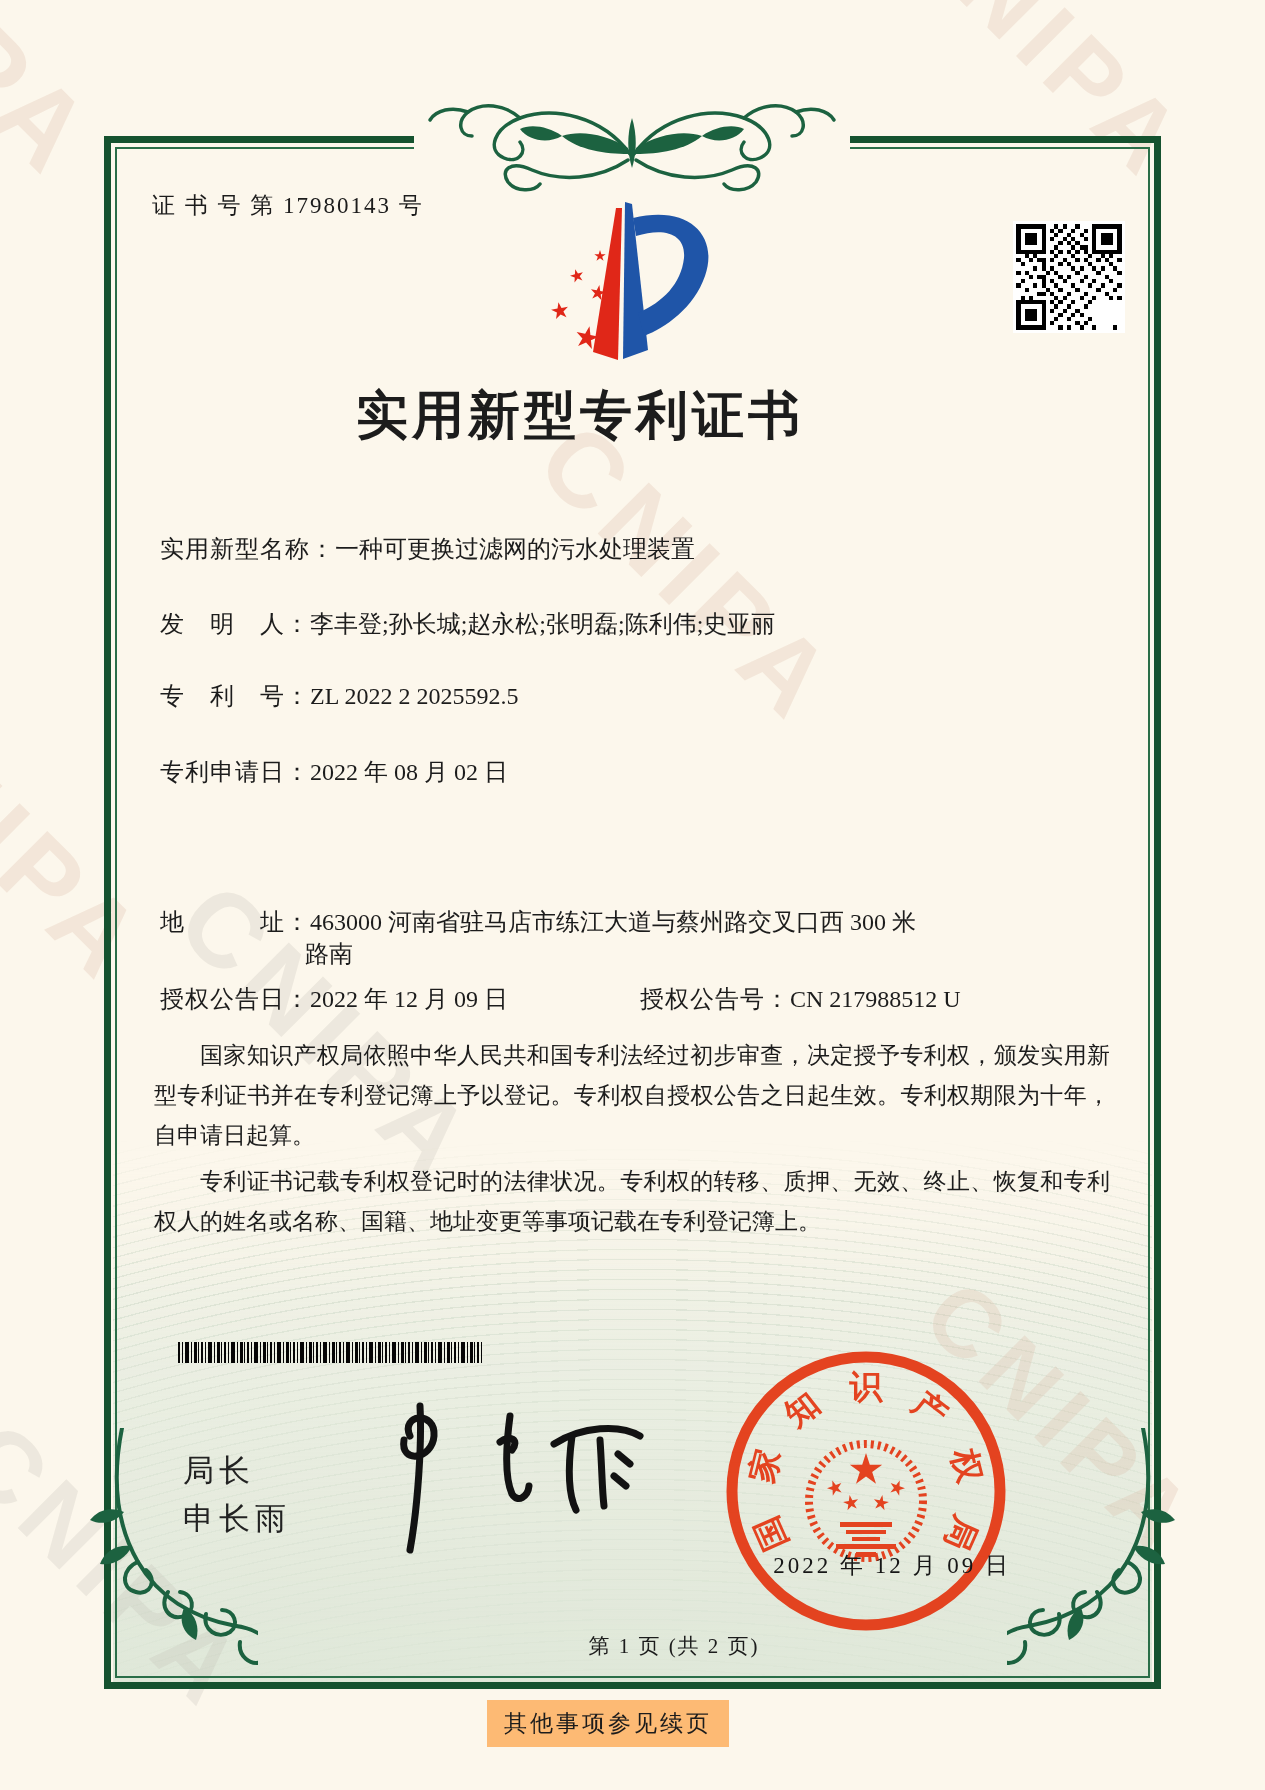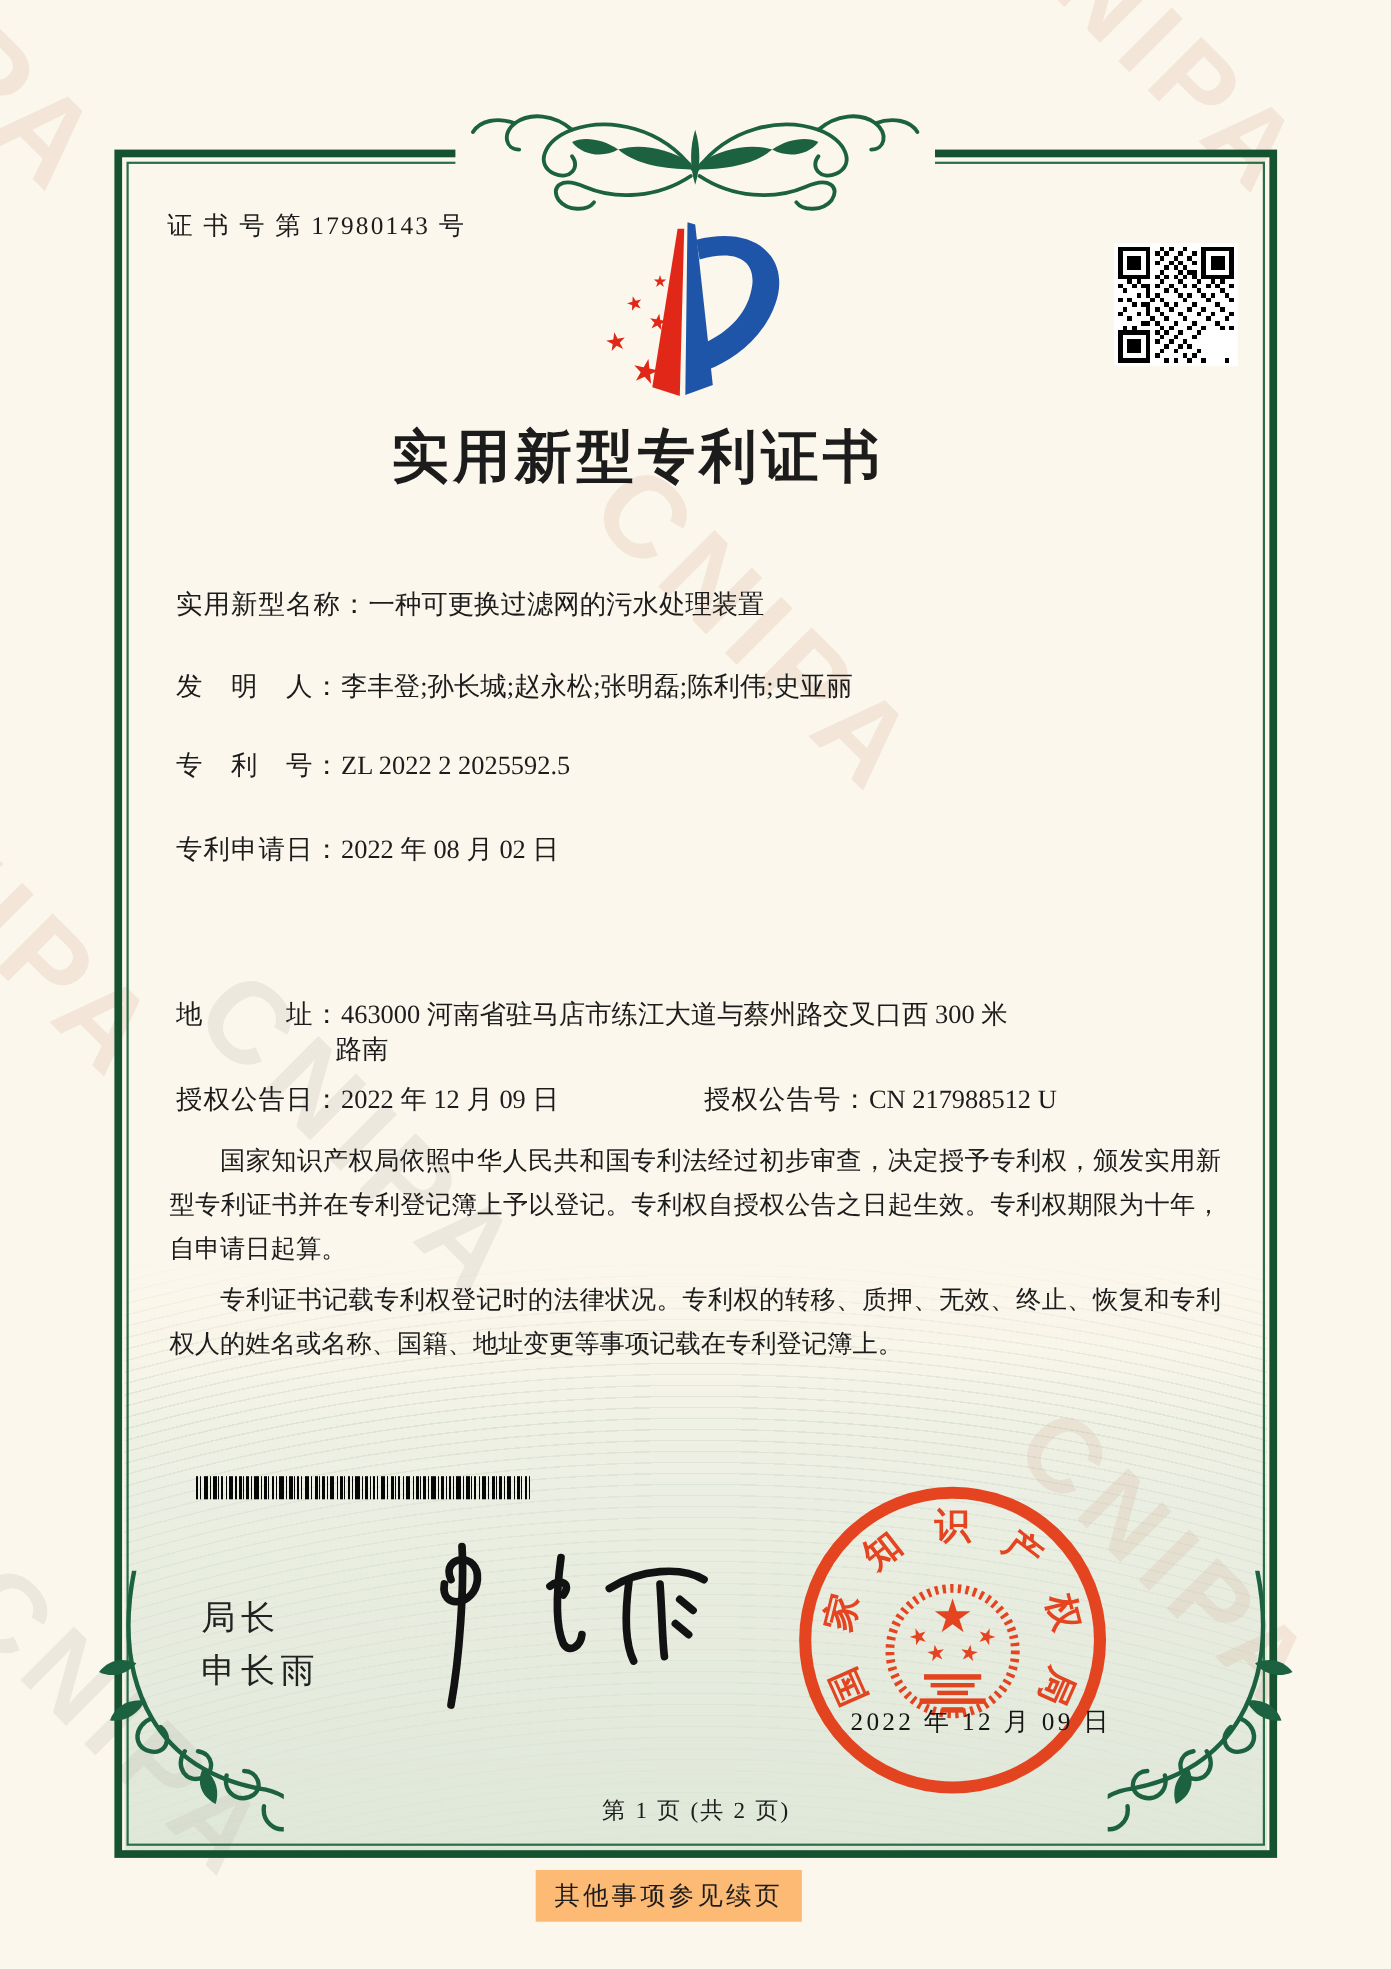--- a/index.html
+++ b/index.html
@@ -42,21 +42,21 @@
     background:repeating-linear-gradient(90deg,
       #050505 0 2px, transparent 2px 4px,
       #050505 4px 5px, transparent 5px 7px,
       #050505 7px 11px, transparent 11px 13px,
       #050505 13px 14px, transparent 14px 16px,
       #050505 16px 19px, transparent 19px 20px,
       #050505 20px 21px, transparent 21px 23px);
   }
   .signer{font-family:"Liberation Sans","DejaVu Sans",sans-serif;font-size:31px;letter-spacing:5px;color:#222;}
   .seal-date{left:767px;top:1550px;width:250px;text-align:center;font-size:23px;letter-spacing:3px;color:#161616;z-index:8;}
-  .pageinfo{left:105px;top:1632px;width:1056px;text-align:center;font-size:21px;letter-spacing:2px;}
+  .pageinfo{left:105px;top:1632px;width:1056px;text-align:center;font-size:21px;letter-spacing:2px;padding-left:41px;}
   .notebox{
     left:487px;top:1700px;width:242px;height:47px;background:#fdba74;
     text-align:center;line-height:47px;font-size:23px;letter-spacing:3px;
   }
   .qrwrap{left:1013px;top:221px;width:112px;height:112px;background:#fff;padding:0;}
   svg{display:block;}
 </style>
 </head>
 <body>
 

